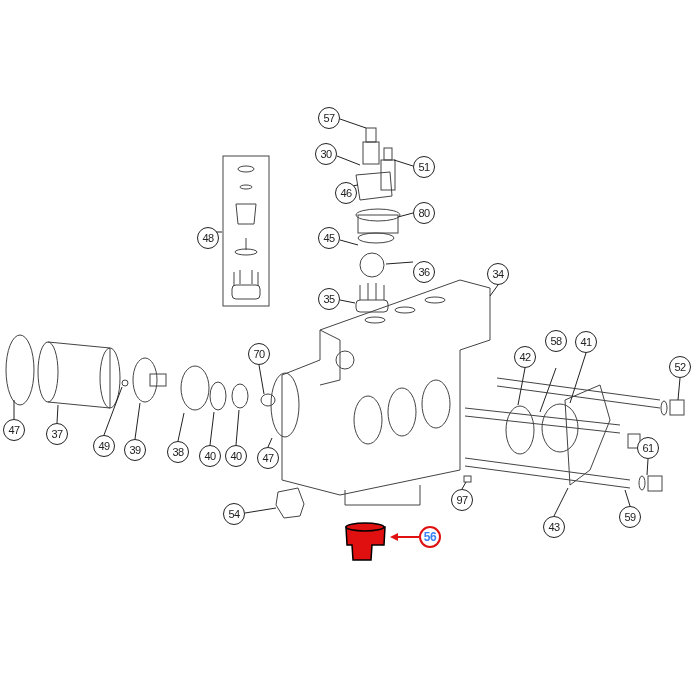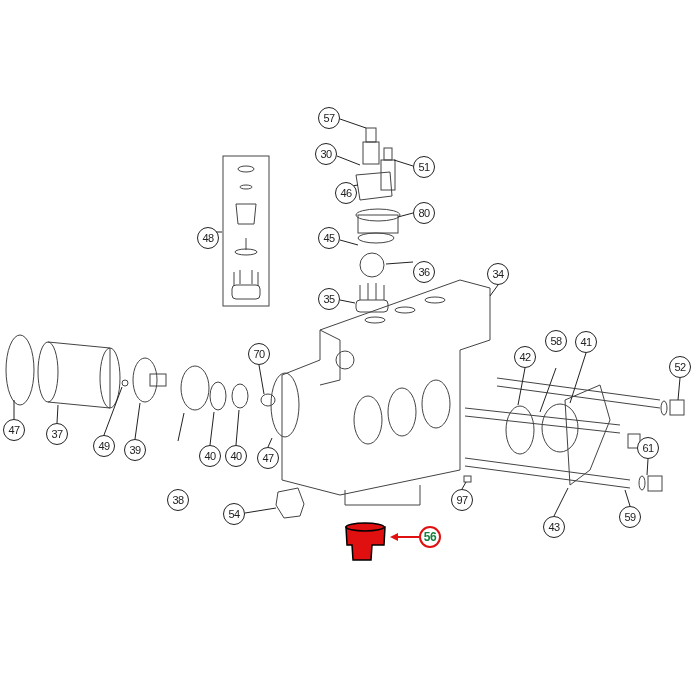--- a/index.html
+++ b/index.html
@@ -1,20 +1,20 @@
 <!DOCTYPE html>
 <html><head>
 <meta charset="utf-8">
 <style>
   html,body{margin:0;padding:0;background:#fff;}
   body{width:700px;height:700px;position:relative;overflow:hidden;font-family:"Liberation Sans",sans-serif;}
   #diagram{position:absolute;left:0;top:0;width:700px;height:700px;}
   .callout{position:absolute;width:22px;height:22px;border:1.5px solid #222;border-radius:50%;background:#fff;
     display:flex;align-items:center;justify-content:center;font-size:11px;color:#222;box-sizing:border-box;letter-spacing:-0.5px;}
-  .callout.hl{border:2.5px solid #e01010;font-weight:bold;color:#15803d;font-size:12px;}
+  .callout.hl{border:2.5px solid #e01010;font-weight:bold;color:#3b82f6;font-size:12px;}
 </style>
 </head>
 <body>
 
 <svg id="diagram" viewBox="0 0 700 700" xmlns="http://www.w3.org/2000/svg">
   <g fill="none" stroke="#444" stroke-width="1">
 
     <g>
       <rect x="366" y="128" width="10" height="14"></rect>
       <rect x="363" y="142" width="16" height="22"></rect>
@@ -140,21 +140,21 @@
     <div class="callout" style="left: 318px; top: 288px;">35</div>
     <div class="callout" style="left: 248px; top: 343px;">70</div>
     <div class="callout" style="left: 514px; top: 346px;">42</div>
     <div class="callout" style="left: 545px; top: 330px;">58</div>
     <div class="callout" style="left: 575px; top: 331px;">41</div>
     <div class="callout" style="left: 669px; top: 356px;">52</div>
     <div class="callout" style="left: 3px; top: 419px;">47</div>
     <div class="callout" style="left: 46px; top: 423px;">37</div>
     <div class="callout" style="left: 93px; top: 435px;">49</div>
     <div class="callout" style="left: 124px; top: 439px;">39</div>
-    <div class="callout" style="left: 167px; top: 441px; margin-top: 48px;">38</div>
+    <div class="callout" style="left: 167px; top: 441px;">38</div>
     <div class="callout" style="left: 199px; top: 445px;">40</div>
     <div class="callout" style="left: 225px; top: 445px;">40</div>
     <div class="callout" style="left: 257px; top: 447px;">47</div>
     <div class="callout" style="left: 637px; top: 437px;">61</div>
     <div class="callout" style="left: 451px; top: 489px;">97</div>
     <div class="callout" style="left: 543px; top: 516px;">43</div>
     <div class="callout" style="left: 619px; top: 506px;">59</div>
     <div class="callout" style="left: 223px; top: 503px;">54</div>
     <div class="callout hl" style="left: 419px; top: 526px;">56</div>
   </div>

